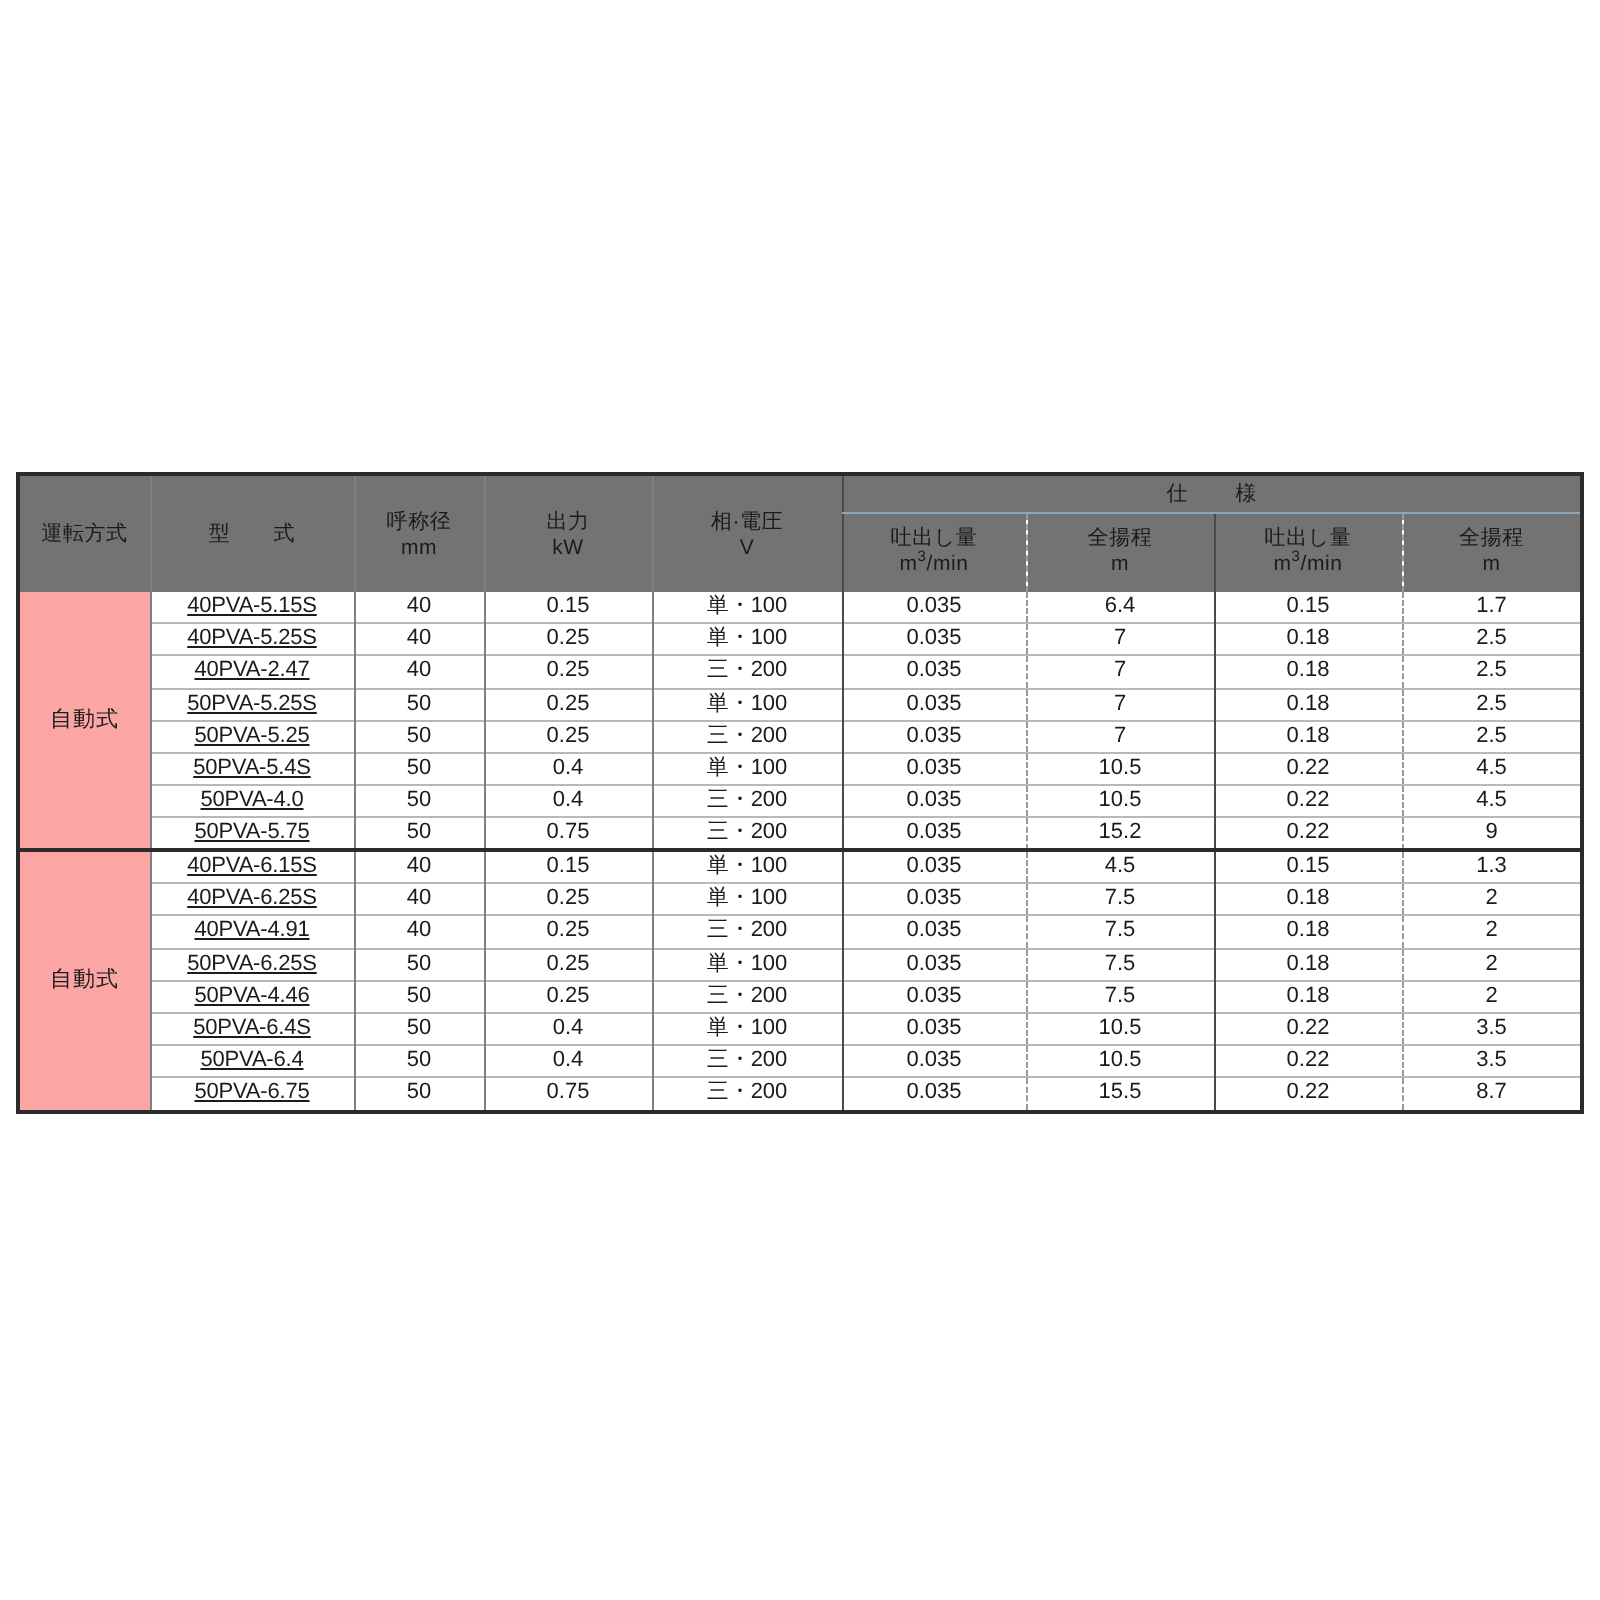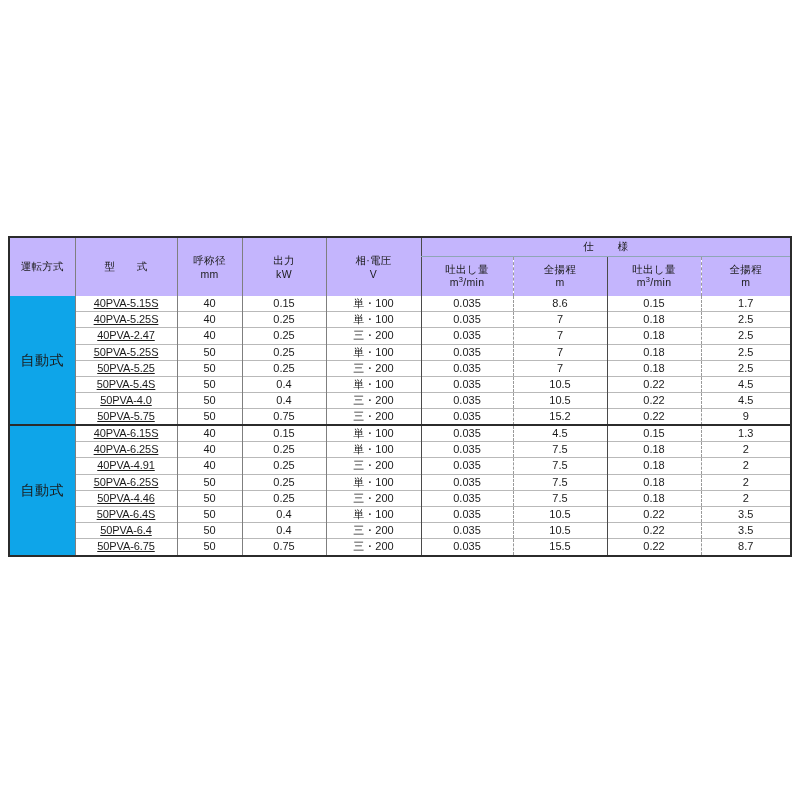--- a/index.html
+++ b/index.html
@@ -49,21 +49,21 @@
     text-align: center;
     vertical-align: middle;
     font-weight: normal;
     box-sizing: border-box;
     white-space: nowrap;
     overflow: hidden;
   }
 
   
   thead td, thead th {
-    background: #c4b5fd;
+    background: #737373;
     color: #1b1b1b;
     font-weight: bold;
     letter-spacing: 0.3px;
   }
   .hdr-main {
     height: 56px;
   }
   .hdr-group-title {
     height: 18px;
     font-weight: bold;
@@ -96,23 +96,23 @@
     border-top: 1px solid #b9b9b9;
     background: #ffffff;
     font-size: 11px;
     color: #1b1b1b;
   }
   tbody tr:first-child td { border-top: none; }
 
   td.mode-cell {
     border-top: none !important;
     font-weight: bold;
-    font-size: 14px;
+    font-size: 11px;
     letter-spacing: 0.5px;
-    background: #0ea5e9;
+    background: #fca5a5;
   }
   td.model-cell {
     text-align: center;
     letter-spacing: -0.1px;
     text-decoration: underline;
   }
 
   sup.unit-sup {
     font-size: 7.5px;
     vertical-align: super;
@@ -177,21 +177,21 @@
         </tr>
       </thead>
       <tbody>
           <tr>
             <td class="mode-cell" rowspan="8">自動式</td>
             <td class="col-sep-solid model-cell">40PVA-5.15S</td>
             <td class="col-sep-solid">40</td>
             <td class="col-sep-solid">0.15</td>
             <td class="col-sep-solid">単・100</td>
             <td class="col-sep-solid-dark">0.035</td>
-            <td class="col-sep-dashed">8.6</td>
+            <td class="col-sep-dashed">6.4</td>
             <td class="col-sep-solid-dark">0.15</td>
             <td class="col-sep-dashed">1.7</td>
           </tr>
           <tr>
             <td class="col-sep-solid model-cell">40PVA-5.25S</td>
             <td class="col-sep-solid">40</td>
             <td class="col-sep-solid">0.25</td>
             <td class="col-sep-solid">単・100</td>
             <td class="col-sep-solid-dark">0.035</td>
             <td class="col-sep-dashed">7</td>

